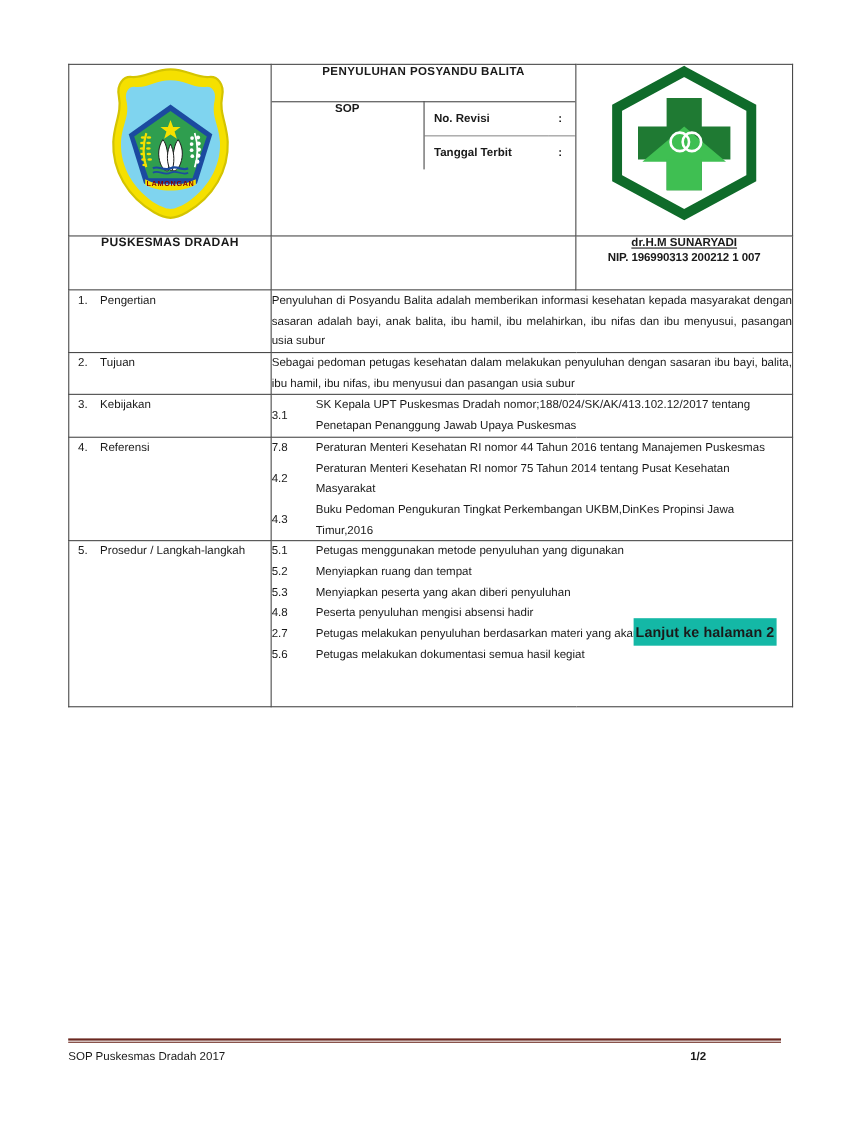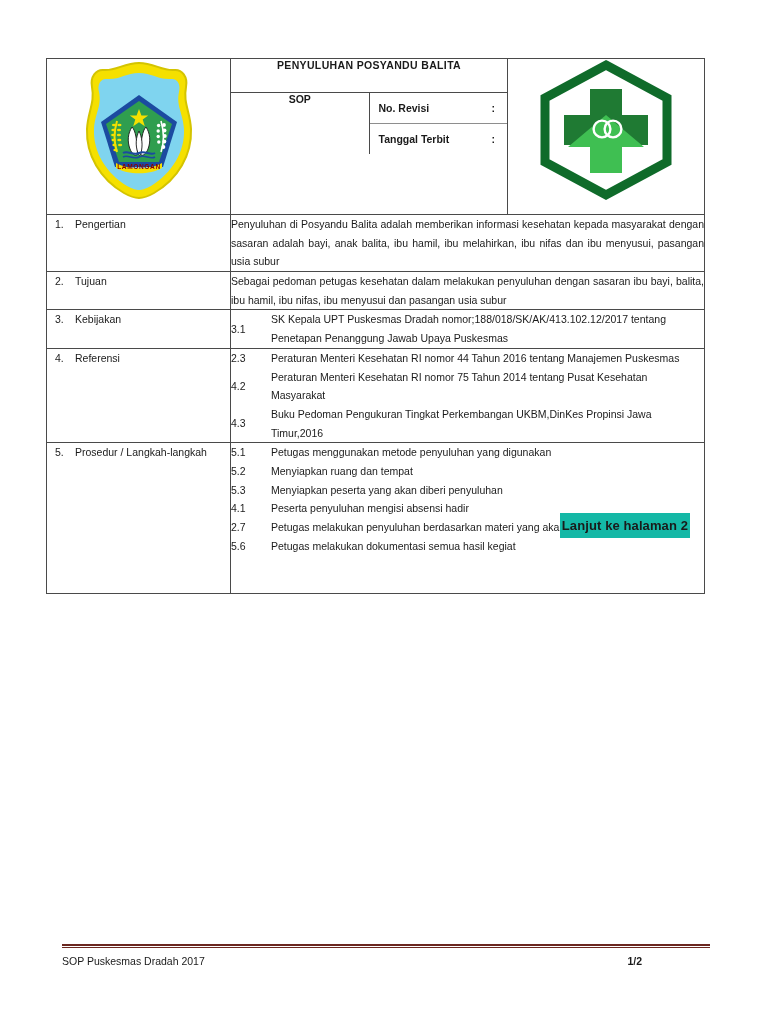--- a/index.html
+++ b/index.html
@@ -19,21 +19,21 @@
   .page {
     position: absolute;
     left: 0; top: 0;
     width: 768px;
     height: 1024px;
   }
 
   
   .sop-table {
     position: absolute;
-    left: 46px;
+    left: 62px;
     top: 58px;
     width: 655px;
     border-collapse: collapse;
     table-layout: fixed;
   }
   .sop-table td {
     border: 1px solid #4a4a4a;
     padding: 0;
     vertical-align: top;
   }
@@ -325,20 +325,28 @@
               <path d="M58 30 H90 V56 H116 V86 H90 V114 H58 V86 H32 V56 H58 Z" fill="#1f7a33"></path>
               <path d="M74 56 L112 88 L36 88 Z" fill="#3fbf52"></path>
               <rect x="58" y="86" width="32" height="28" fill="#3fbf52"></rect>
               <circle cx="70" cy="70" r="8.4" fill="none" stroke="#ffffff" stroke-width="2.4"></circle>
               <circle cx="81" cy="70" r="8.4" fill="none" stroke="#ffffff" stroke-width="2.4"></circle>
             </svg>
           </span>
         </td>
       </tr>
 
+      <tr>
+        <td class="pkm-cell">PUSKESMAS DRADAH</td>
+        <td class="blank-cell"></td>
+        <td class="sign-cell">
+          <span class="sign-name">dr.H.M SUNARYADI</span>
+          <span class="sign-nip">NIP. 196990313 200212 1 007</span>
+        </td>
+      </tr>
 
       <tr>
         <td class="idx-cell">
           <div class="idx-inner">
             <span class="idx-num">1.</span>
             <span class="idx-label">Pengertian</span>
           </div>
         </td>
         <td class="body-cell para-justify" colspan="2">Penyuluhan di Posyandu Balita adalah memberikan informasi kesehatan kepada masyarakat dengan sasaran adalah bayi, anak balita, ibu hamil, ibu melahirkan, ibu nifas dan  ibu menyusui, pasangan usia subur</td>
       </tr>
@@ -356,35 +364,35 @@
       <tr>
         <td class="idx-cell">
           <div class="idx-inner">
             <span class="idx-num">3.</span>
             <span class="idx-label">Kebijakan</span>
           </div>
         </td>
         <td class="body-cell" colspan="2">
           <div class="step ref-item">
             <span class="step-num">3.1</span>
-            <span class="step-txt">SK Kepala UPT Puskesmas Dradah nomor;188/018/SK/AK/413.102.12/2017 tentang Penetapan Penanggung Jawab Upaya Puskesmas</span>
+            <span class="step-txt">SK Kepala UPT Puskesmas Dradah nomor;188/024/SK/AK/413.102.12/2017 tentang Penetapan Penanggung Jawab Upaya Puskesmas</span>
           </div>
         </td>
       </tr>
 
       <tr>
         <td class="idx-cell">
           <div class="idx-inner">
             <span class="idx-num">4.</span>
             <span class="idx-label">Referensi</span>
           </div>
         </td>
         <td class="body-cell" colspan="2">
           <div class="step ref-item">
-            <span class="step-num">2.3</span>
+            <span class="step-num">7.8</span>
             <span class="step-txt">Peraturan Menteri Kesehatan RI nomor 44 Tahun 2016 tentang Manajemen Puskesmas</span>
           </div>
           <div class="step ref-item">
             <span class="step-num">4.2</span>
             <span class="step-txt">Peraturan Menteri Kesehatan RI nomor 75 Tahun 2014 tentang Pusat Kesehatan Masyarakat</span>
           </div>
           <div class="step ref-item">
             <span class="step-num">4.3</span>
             <span class="step-txt">Buku Pedoman Pengukuran Tingkat Perkembangan UKBM,DinKes Propinsi Jawa Timur,2016</span>
           </div>
@@ -406,21 +414,21 @@
           </div>
           <div class="step">
             <span class="step-num">5.2</span>
             <span class="step-txt">Menyiapkan ruang dan tempat</span>
           </div>
           <div class="step">
             <span class="step-num">5.3</span>
             <span class="step-txt">Menyiapkan peserta yang akan diberi penyuluhan</span>
           </div>
           <div class="step">
-            <span class="step-num">4.1</span>
+            <span class="step-num">4.8</span>
             <span class="step-txt">Peserta penyuluhan mengisi absensi hadir</span>
           </div>
           <div class="step">
             <span class="step-num">2.7</span>
             <span class="step-txt">Petugas  melakukan penyuluhan berdasarkan materi yang akan diberikan</span>
           </div>
           <div class="step">
             <span class="step-num">5.6</span>
             <span class="step-txt">Petugas melakukan dokumentasi semua hasil kegiat</span>
           </div>

